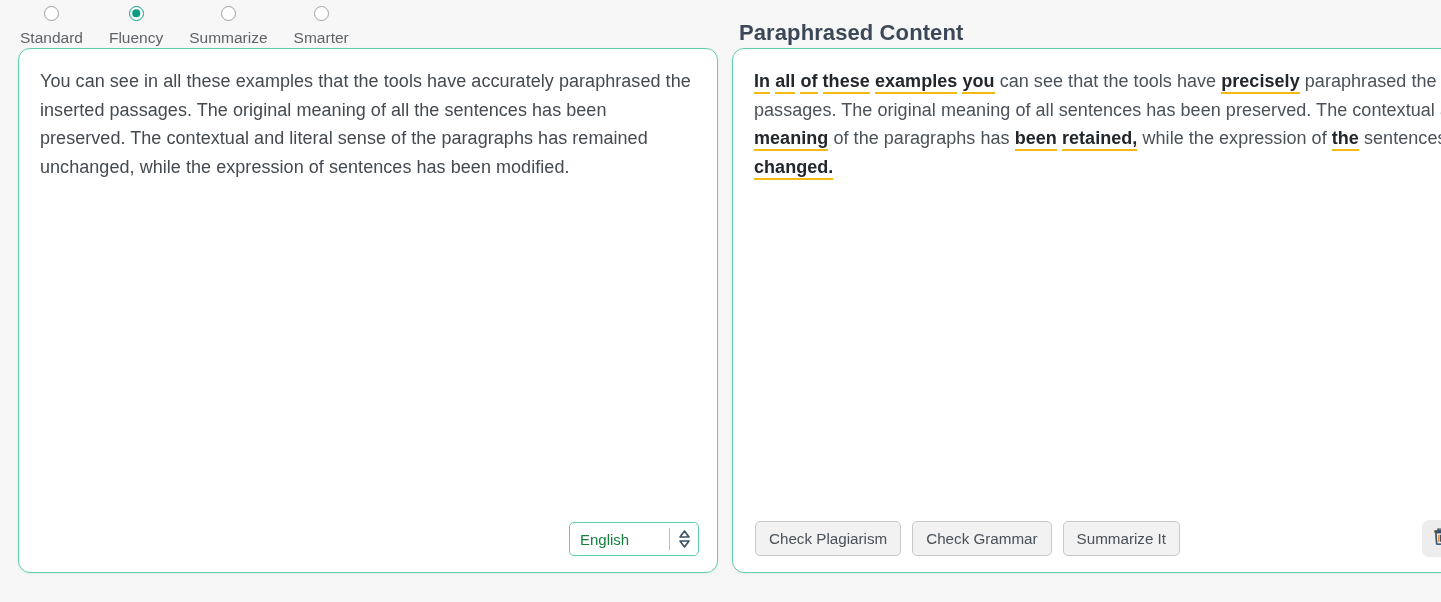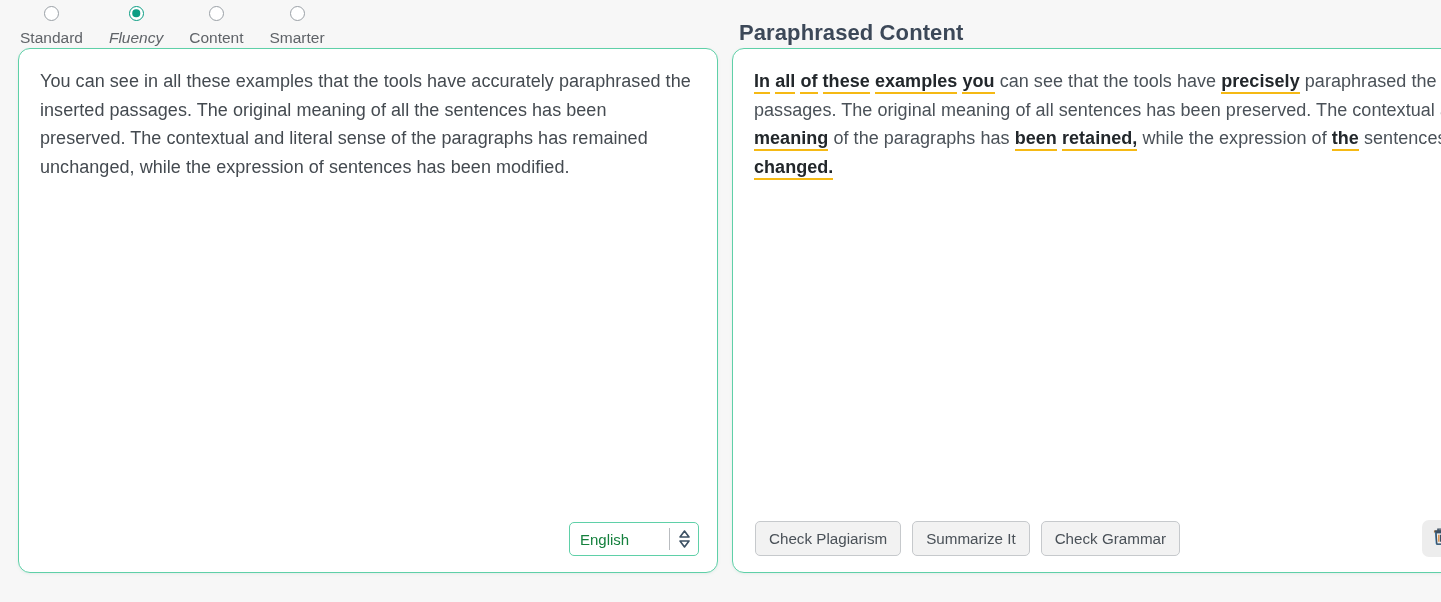--- a/index.html
+++ b/index.html
@@ -58,21 +58,21 @@
     width: 7.5px; height: 7.5px;
     border-radius: 50%;
     background: #0a9d83;
   }
   .mode-label {
     font-size: 15.5px;
     color: #5f6368;
     line-height: 18px;
     white-space: nowrap;
   }
-  .mode-option.selected .mode-label { color: #5f6368; font-style: italic; }
+  .mode-option.selected .mode-label { color: #5f6368; }
 
   
   .right-header {
     position: absolute;
     left: 739px;
     top: 20px;
     font-size: 22px;
     font-weight: bold;
     color: #3c4858;
     letter-spacing: 0.1px;
@@ -203,21 +203,21 @@
       <div class="mode-option">
         <span class="radio"></span>
         <span class="mode-label">Standard</span>
       </div>
       <div class="mode-option selected">
         <span class="radio checked"></span>
         <span class="mode-label">Fluency</span>
       </div>
       <div class="mode-option">
         <span class="radio"></span>
-        <span class="mode-label">Content</span>
+        <span class="mode-label">Summarize</span>
       </div>
       <div class="mode-option">
         <span class="radio"></span>
         <span class="mode-label">Smarter</span>
       </div>
     </div>
 
   <div class="right-header">Paraphrased Content</div>
 
   <div class="panel" id="panel-left">
@@ -238,22 +238,22 @@
   </div>
 
   <div class="panel" id="panel-right">
     <div class="panel-body">
       <p class="para" id="right-text"><span class="hl">In</span> <span class="hl">all</span> <span class="hl">of</span> <span class="hl">these</span> <span class="hl">examples</span> <span class="hl">you</span> can see that the tools have <span class="hl">precisely</span> paraphrased the inserted passages. The original meaning of all sentences has been preserved. The contextual and literal <span class="hl">meaning</span> of the paragraphs has <span class="hl">been</span> <span class="hl">retained,</span> while the expression of <span class="hl">the</span> sentences has been <span class="hl">changed.</span></p>
     </div>
 
     <div class="right-footer">
       <div class="action-btns" id="action-btns">
           <button class="action-btn">Check Plagiarism</button>
+          <button class="action-btn">Check Grammar</button>
           <button class="action-btn">Summarize It</button>
-          <button class="action-btn">Check Grammar</button>
         </div>
 
       <div class="icon-btns">
 
         <button class="icon-btn">
           <span>
             <svg width="21" height="21" viewBox="0 0 24 24" aria-hidden="true">
               <rect x="4.5" y="5.2" width="15" height="2.4" fill="#e08b3a"></rect>
               <rect x="5.2" y="4.9" width="13.6" height="2.1" fill="#3c5063"></rect>
               <path d="M9 3.5h6v2.2H9z" fill="none" stroke="#3c5063" stroke-width="1.5"></path>

